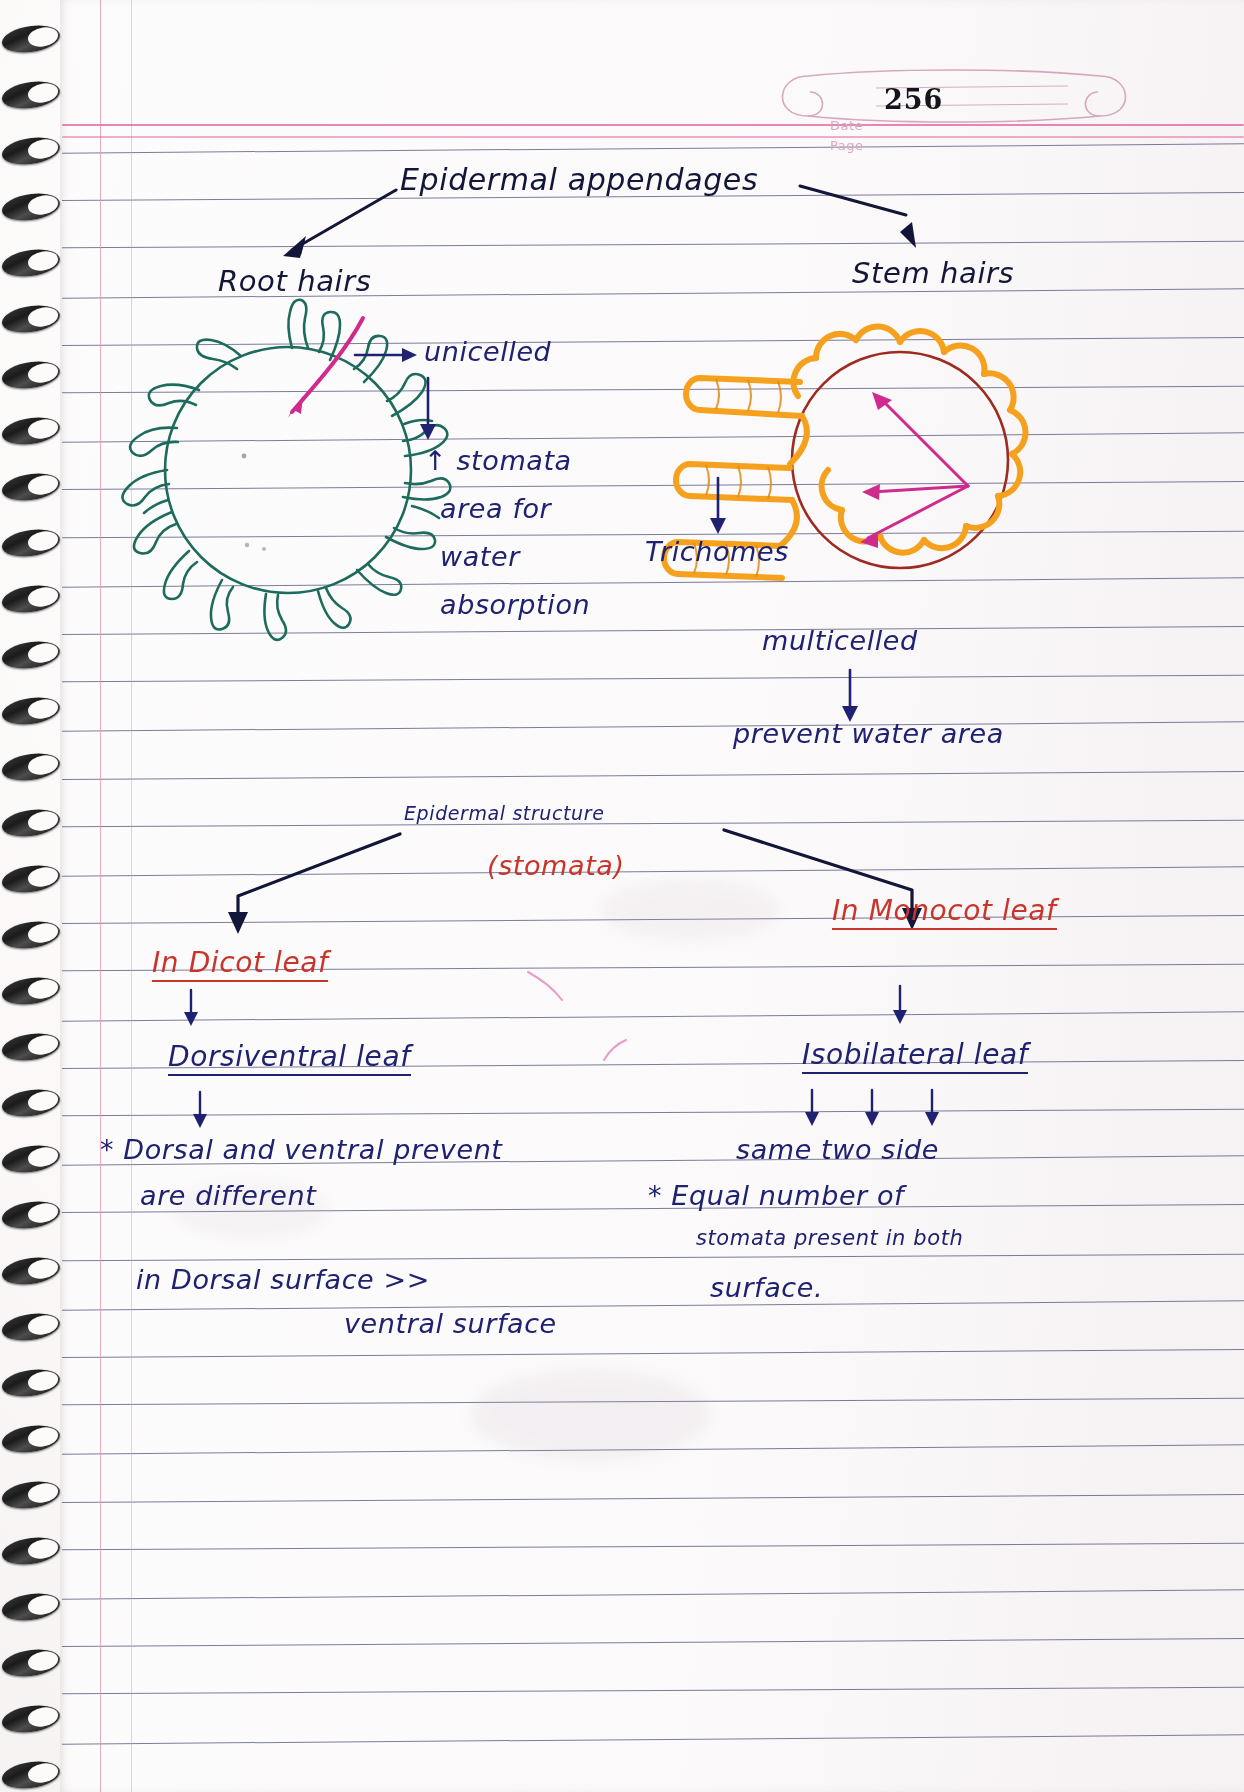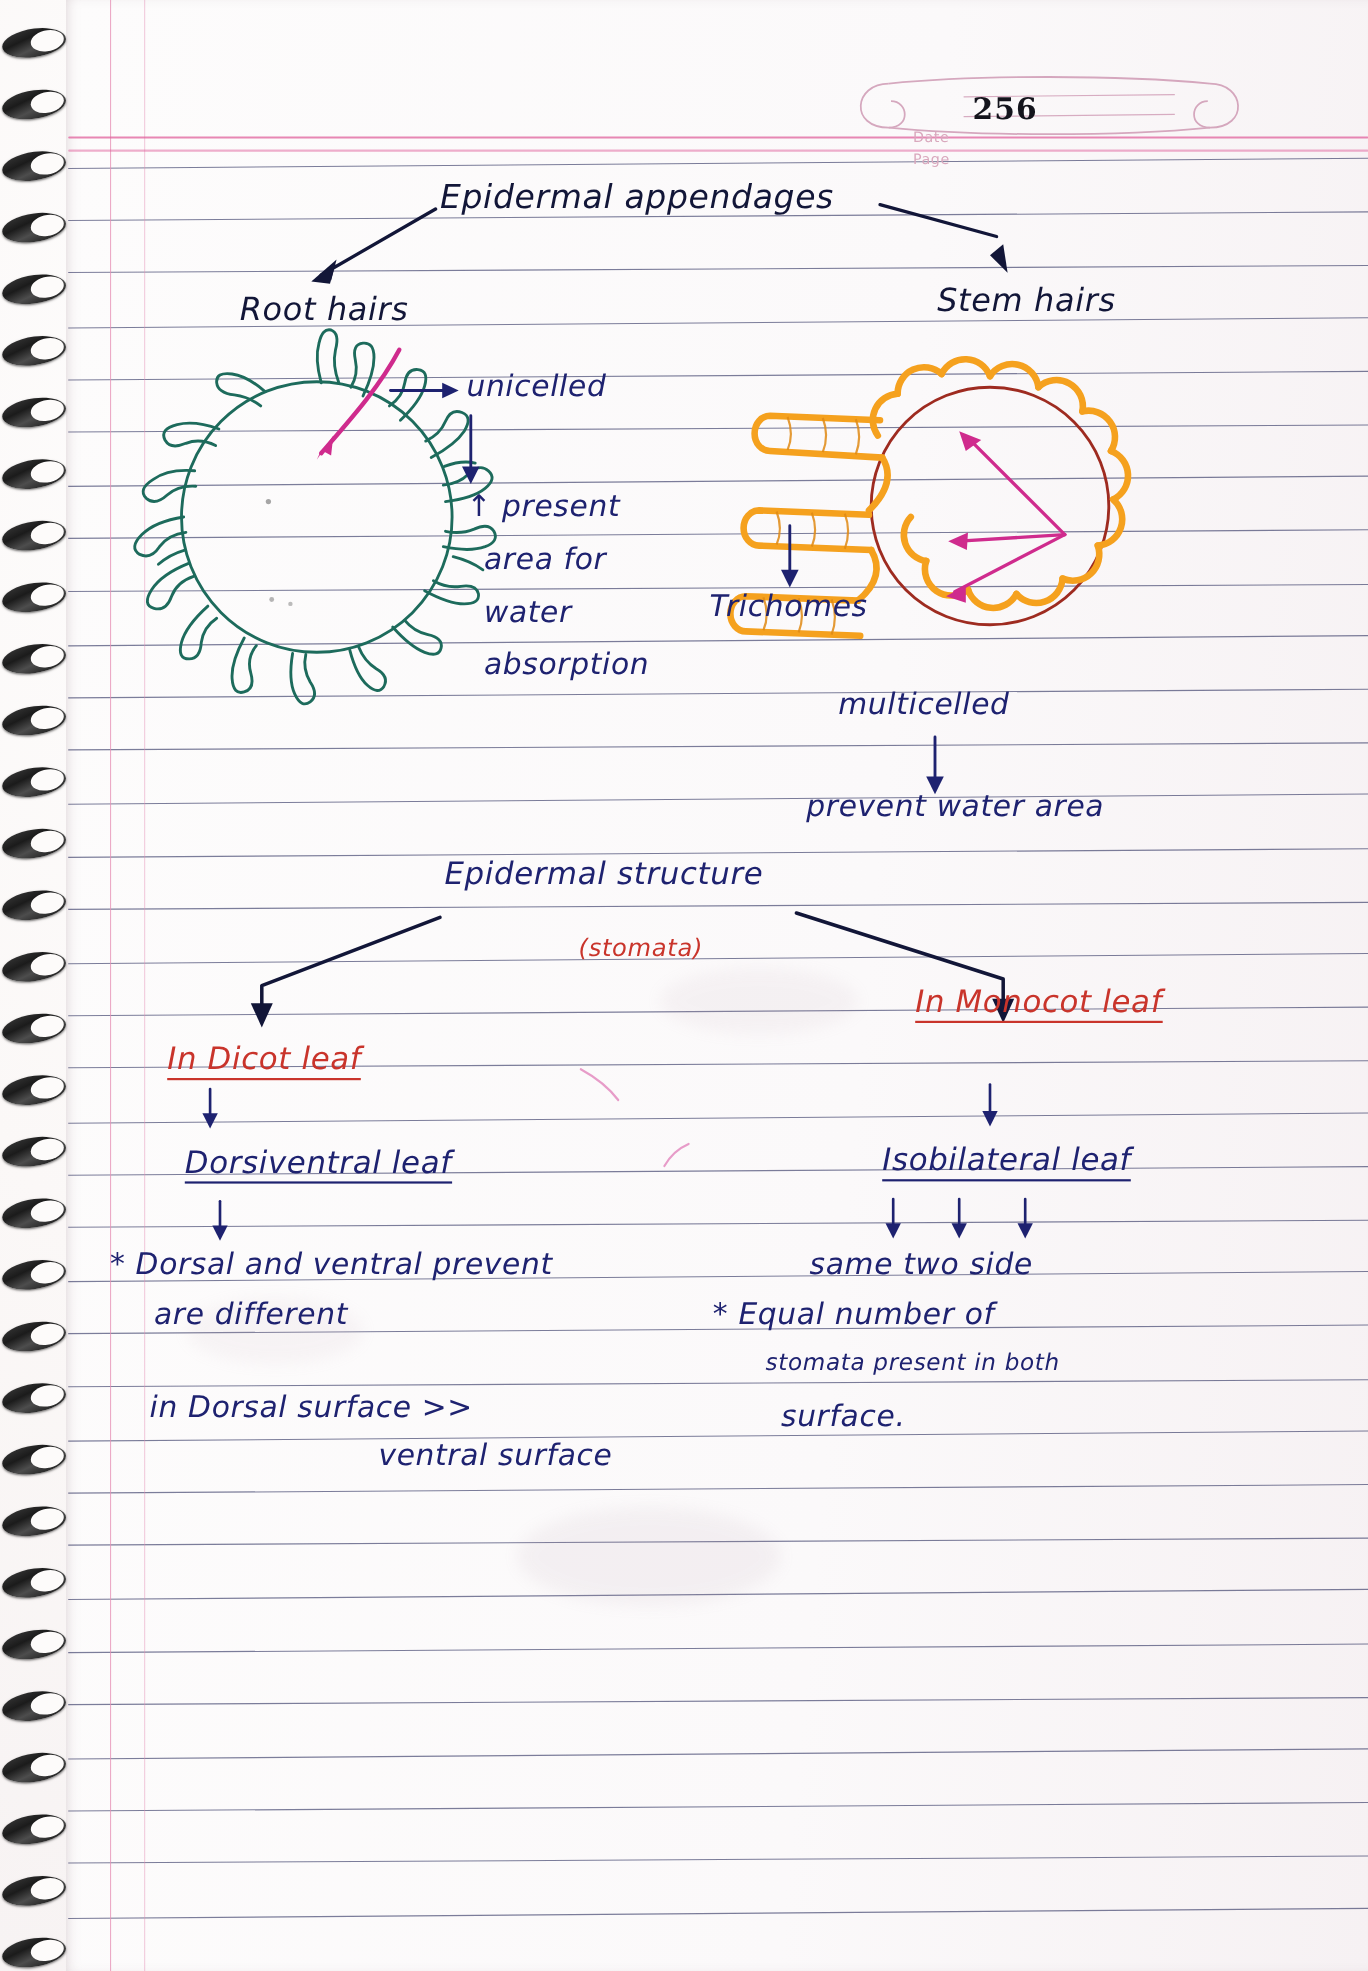--- a/index.html
+++ b/index.html
@@ -344,33 +344,33 @@
   </svg>
 
   <div class="hw ink-navy" style="left:400px;top:162px;font-size:30px;">Epidermal appendages</div>
 
   <div class="hw ink-navy" style="left:218px;top:264px;font-size:29px;">Root hairs</div>
 
   <div class="hw ink-navy" style="left:852px;top:256px;font-size:29px;">Stem hairs</div>
 
   <div class="hw ink-blue" style="left:424px;top:336px;font-size:27px;">unicelled</div>
 
-  <div class="hw ink-blue" style="left:424px;top:445px;font-size:27px;">↑ present</div>
+  <div class="hw ink-blue" style="left:424px;top:445px;font-size:27px;">↑ stomata</div>
   <div class="hw ink-blue" style="left:440px;top:493px;font-size:27px;">area for</div>
   <div class="hw ink-blue" style="left:440px;top:541px;font-size:27px;">water</div>
   <div class="hw ink-blue" style="left:440px;top:589px;font-size:27px;">absorption</div>
 
   <div class="hw ink-blue" style="left:645px;top:536px;font-size:27px;">Trichomes</div>
 
   <div class="hw ink-blue" style="left:762px;top:625px;font-size:27px;">multicelled</div>
 
   <div class="hw ink-blue" style="left:733px;top:718px;font-size:27px;">prevent water area</div>
 
-  <div class="hw ink-blue" style="left:404px;top:778px;font-size:28px;text-align:right;">Epidermal structure</div>
-  <div class="hw ink-red" style="left:487px;top:850px;font-size:22px;margin-left:39px;">(stomata)</div>
+  <div class="hw ink-blue" style="left:404px;top:802px;font-size:19px;text-align:right;">Epidermal structure</div>
+  <div class="hw ink-red" style="left:487px;top:850px;font-size:27px;">(stomata)</div>
 
   <div class="hw ink-red u-line" style="left:152px;top:946px;font-size:28px;">In Dicot leaf</div>
 
   <div class="hw ink-red u-line" style="left:832px;top:894px;font-size:28px;">In Monocot leaf</div>
 
   <div class="hw ink-blue u-line" style="left:168px;top:1040px;font-size:28px;">Dorsiventral leaf</div>
 
   <div class="hw ink-blue u-line" style="left:802px;top:1038px;font-size:28px;">Isobilateral leaf</div>
 
   <div class="hw ink-blue" style="left:100px;top:1134px;font-size:27px;">* Dorsal and ventral prevent</div>

